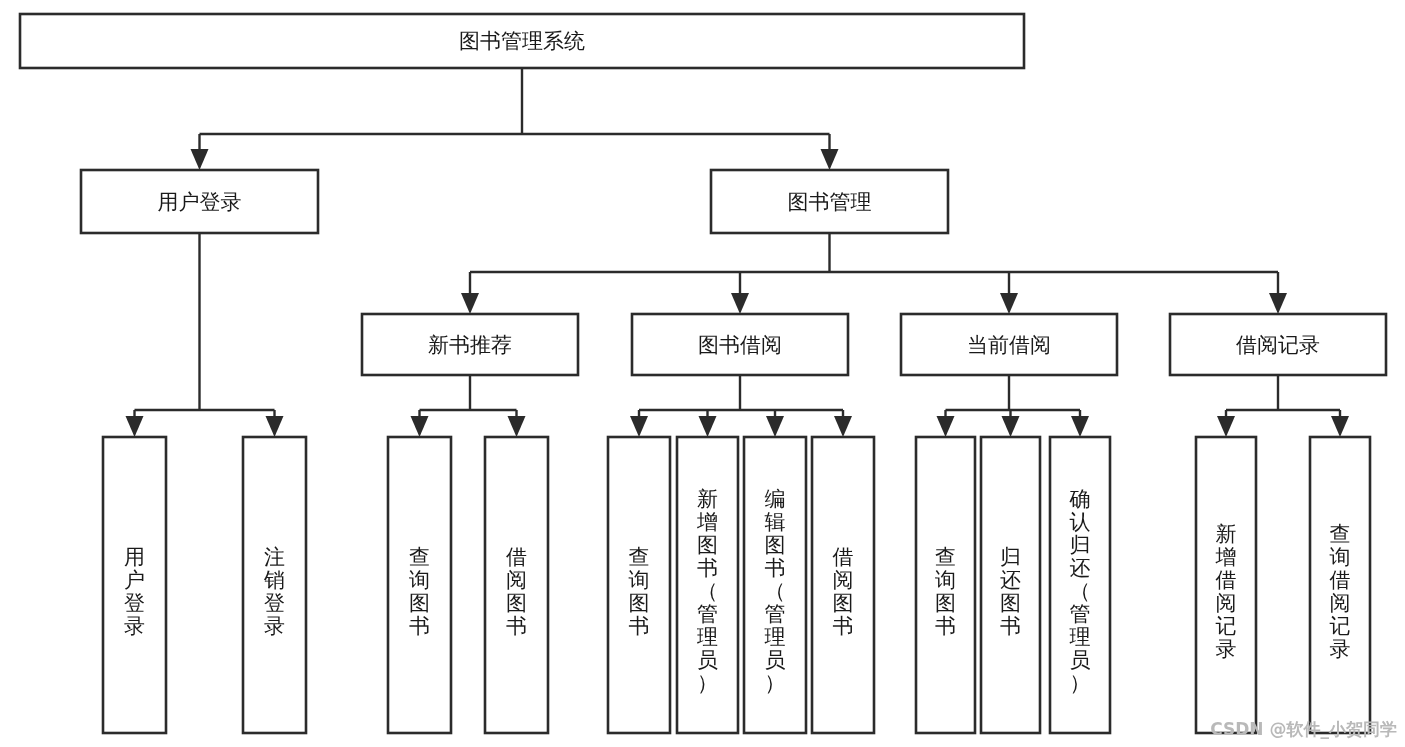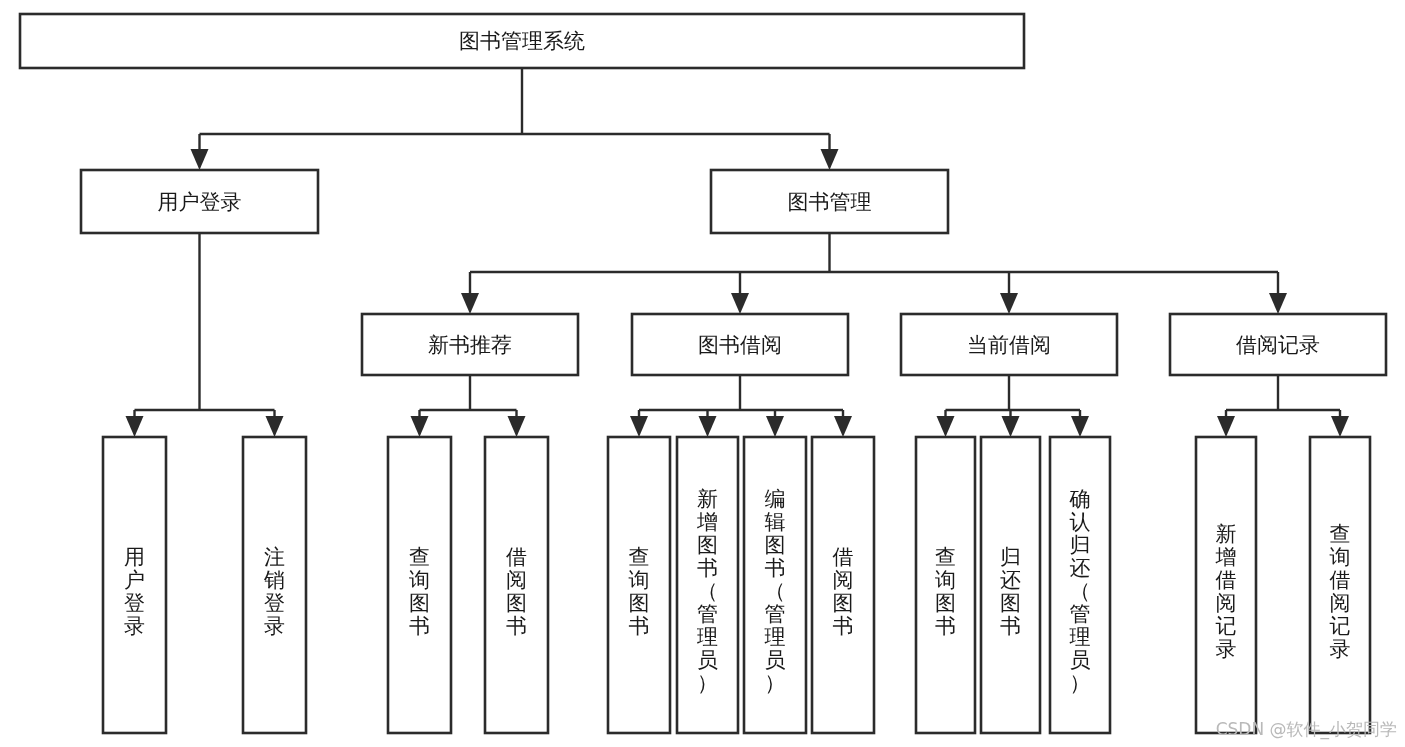--- a/index.html
+++ b/index.html
@@ -45,20 +45,21 @@
   }
   .watermark {
     position: absolute;
     right: 8px;
     bottom: 6px;
     font-family: "DejaVu Sans", "Liberation Sans", sans-serif;
     font-size: 17px;
     color: #b9b9b9;
     white-space: nowrap;
     user-select: none;
+    font-weight: bold;
   }
 </style>
 </head>
 <body>
 
 <div id="canvas">
 
   <svg class="diagram" viewBox="0 0 1405 747">
     <g id="connector-layer">
         <line x1="522" y1="68" x2="522" y2="134" class="connector"></line>

